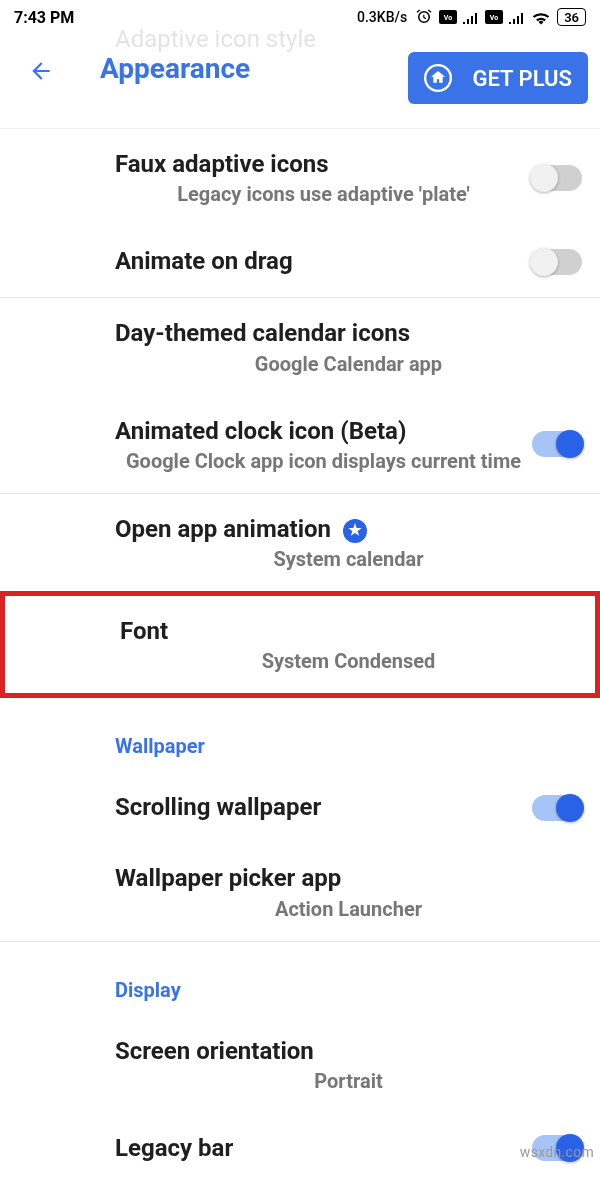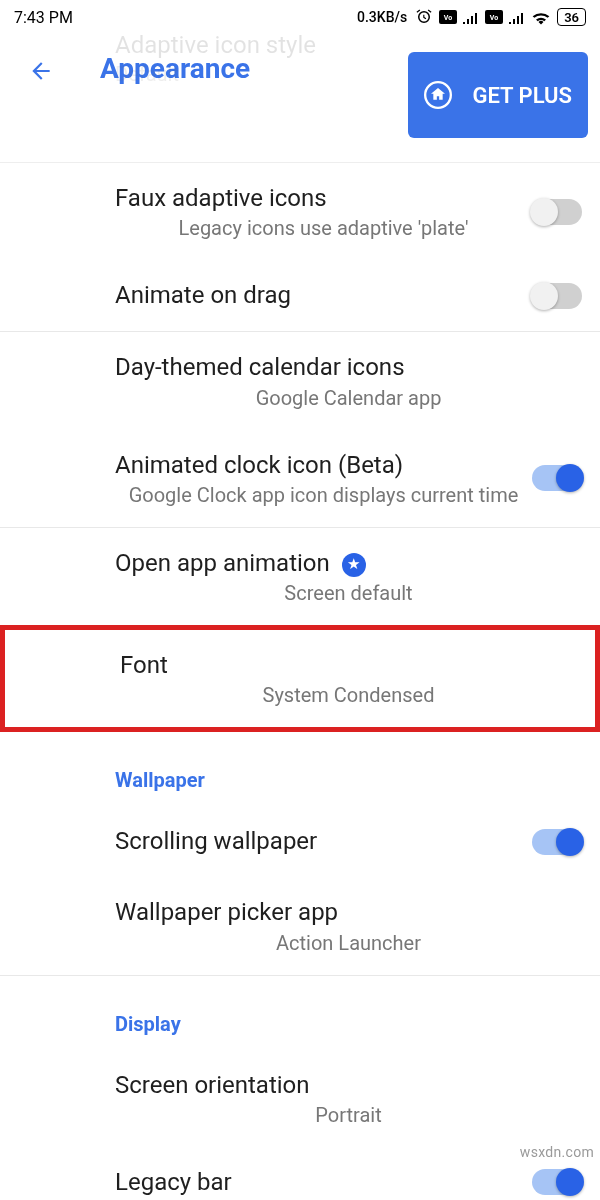--- a/index.html
+++ b/index.html
@@ -14,21 +14,21 @@
     .status-bar {
       height: 34px;
       display: flex;
       align-items: center;
       justify-content: space-between;
       padding: 0 14px;
       font-size: 16px;
       font-weight: 500;
       color: #000;
     }
-    .status-left { font-weight: 400; }
+    .status-left { font-weight: 700; }
     .status-right {
       display: flex;
       align-items: center;
       gap: 6px;
       font-size: 14px;
       margin-left: 27px;
     }
     .status-right .kbs { font-size: 14px; margin-right: 2px; }
     .status-right svg { display: block; }
     .battery {
@@ -51,45 +51,46 @@
     .app-title {
       font-size: 28px;
       font-weight: 700;
       color: #3a73e8;
       flex: 1;
     }
     .get-plus {
       background: #3a73e8;
       color: #fff;
       border-radius: 6px;
-      padding: 29px 16px;
+      padding: 12px 16px;
       font-size: 22px;
       font-weight: 600;
       display: flex;
       align-items: center;
       gap: 20px;
       cursor: pointer;
     }
     .ghost {
       position: absolute;
-      top: 30px;
+      top: 24px;
       left: 115px;
       color: #000;
       opacity: 0.11;
       font-size: 24px;
       line-height: 1.3;
     }
     .ghost .sub { font-size: 20px; color: #666; }
     .list { }
     .section-divider { height: 1px; background: #e8e8e8; }
     .item {
       padding: 20px 18px 20px 115px;
       display: flex;
       align-items: center;
       cursor: pointer;
+      font-weight: bold;
     }
     .item-text { flex: 1; }
     .item-title { font-size: 24px; color: #1f1f1f; line-height: 1.3; }
     .item-sub { font-size: 20px; color: #777; margin-top: 2px; text-align: center; }
     .section-header {
       padding: 36px 18px 14px 115px;
       font-size: 20px;
       font-weight: 700;
       color: #3a73e8;
     }
@@ -231,21 +232,21 @@
   </div>
 
   <div class="section-divider"></div>
 
   <div class="item">
     <div class="item-text">
       <div class="item-title">
         <span>Open app animation</span>
         <span class="star-badge">★</span>
       </div>
-      <div class="item-sub">Screen default</div>
+      <div class="item-sub">System calendar</div>
     </div>
   </div>
 
   <div class="item highlighted">
     <div class="item-text">
       <div class="item-title">Font</div>
       <div class="item-sub">System Condensed</div>
     </div>
   </div>
 

